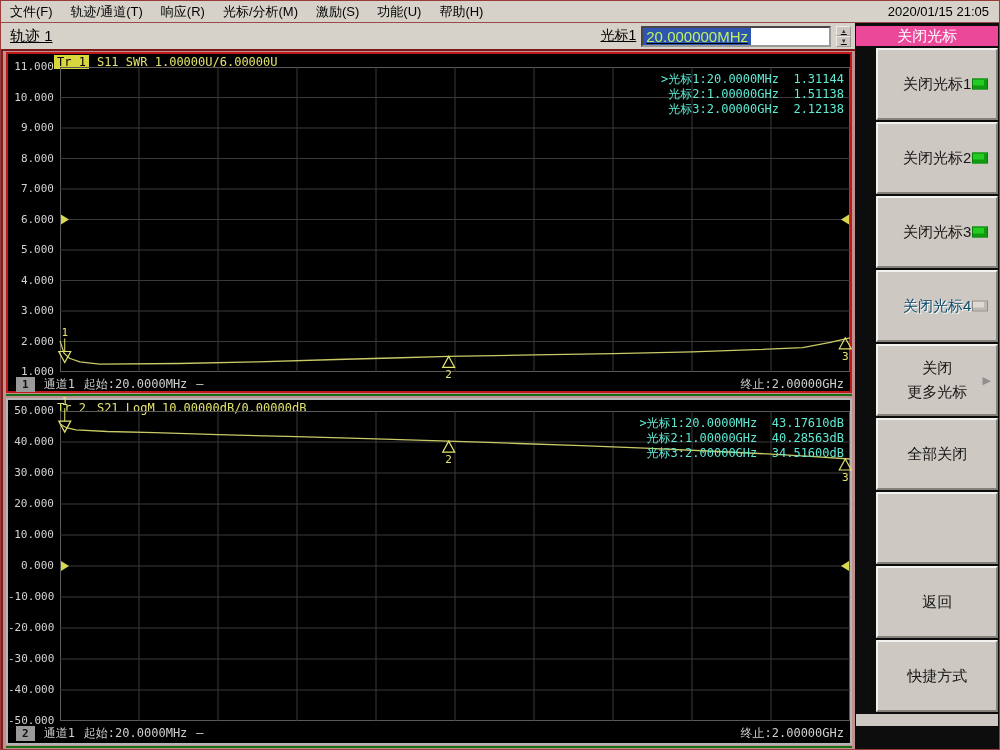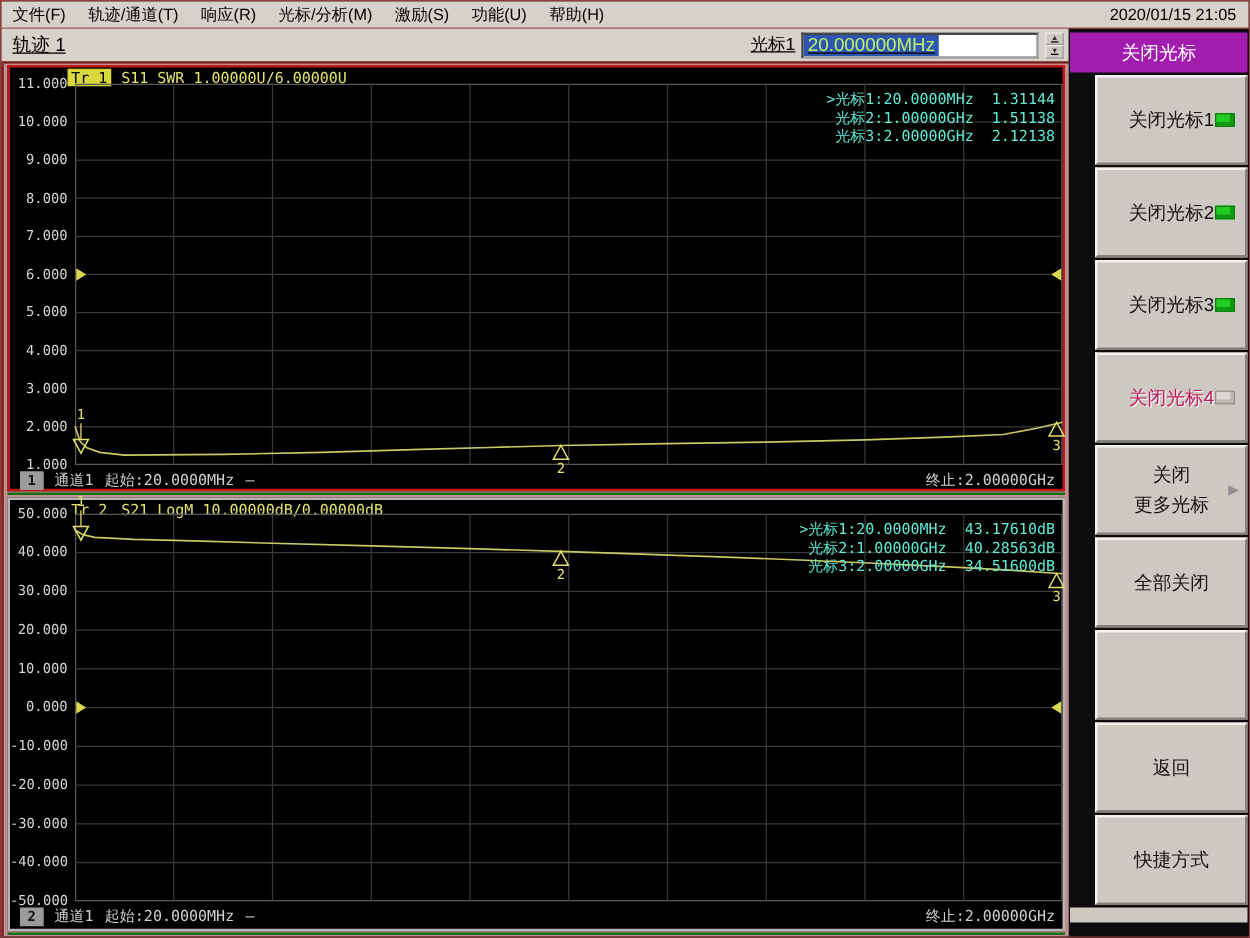--- a/index.html
+++ b/index.html
@@ -48,28 +48,28 @@
              color:#5eead4; line-height:15px; text-align:left; white-space:pre; }
   .status-bar { position:absolute; left:8px; right:6px; height:18px; display:flex;
                 align-items:center; gap:9px; font:12px "DejaVu Sans Mono", monospace; color:#cfcfcf; }
   .ch-badge { background:#9a9a9a; color:#101010; font:bold 11px "DejaVu Sans Mono", monospace;
               padding:1px 6px; }
   .status-spacer { flex:1; }
 
   
   .sidebar { width:144px; background:#0d0d0d; padding:3px 1px 0 1px; display:flex;
              flex-direction:column; gap:2px; }
-  .sidebar-title { height:32px; background:#a21caf; color:#fff; font-size:15px;
+  .sidebar-title { height:20px; background:#ec4899; color:#fff; font-size:15px;
                    display:flex; align-items:center; justify-content:center; }
   .skbtn { height:72px; position:relative; background:#cdc9c2;
            border-top:2px solid #f3f2ee; border-left:2px solid #f3f2ee;
            border-right:2px solid #84807a; border-bottom:2px solid #84807a;
            display:flex; flex-direction:column; align-items:center; justify-content:center;
            gap:5px; font-size:15px; color:#151515; cursor:default;margin-left:20px; }
-  .skbtn.disabled { color:#be185d; text-shadow:1px 1px 0 #fff; }
+  .skbtn.disabled { color:#0c4a6e; text-shadow:1px 1px 0 #fff; }
   .led { position:absolute; right:8px; top:50%; transform:translateY(-50%);
          width:16px; height:11px; }
   .led.on  { background:#22cc22; border:1px solid #0a7a0a; box-shadow:inset -3px -3px 0 #119911; }
   .led.off { background:#dddad4; border:1px solid #8f8c86; box-shadow:inset -3px -3px 0 #bdbab3; }
   .sk-arrow { position:absolute; right:5px; top:50%; transform:translateY(-50%);
               color:#8f8f8f; font-size:11px; }
   .sidebar-footer { height:12px; background:#cdc9c2; }
 </style>
 </head>
 <body>

